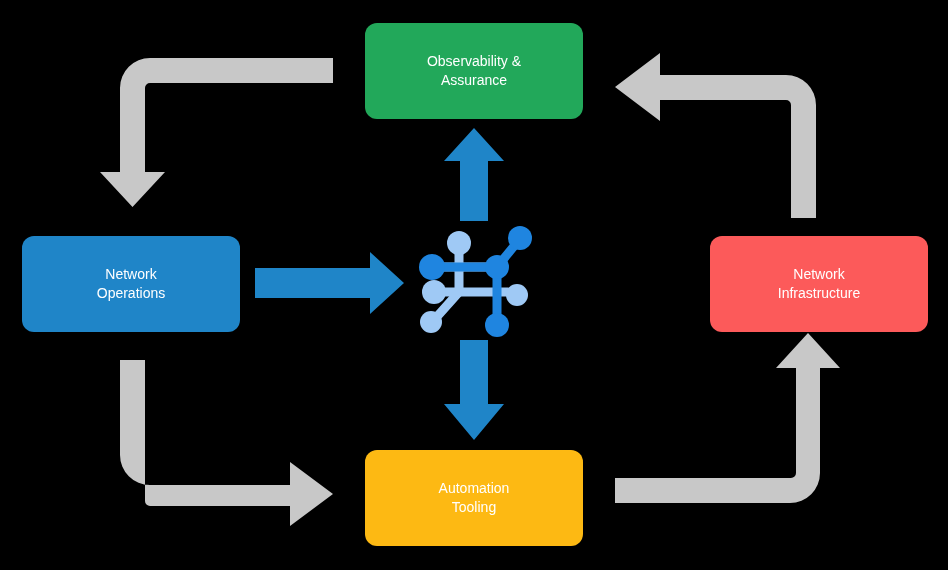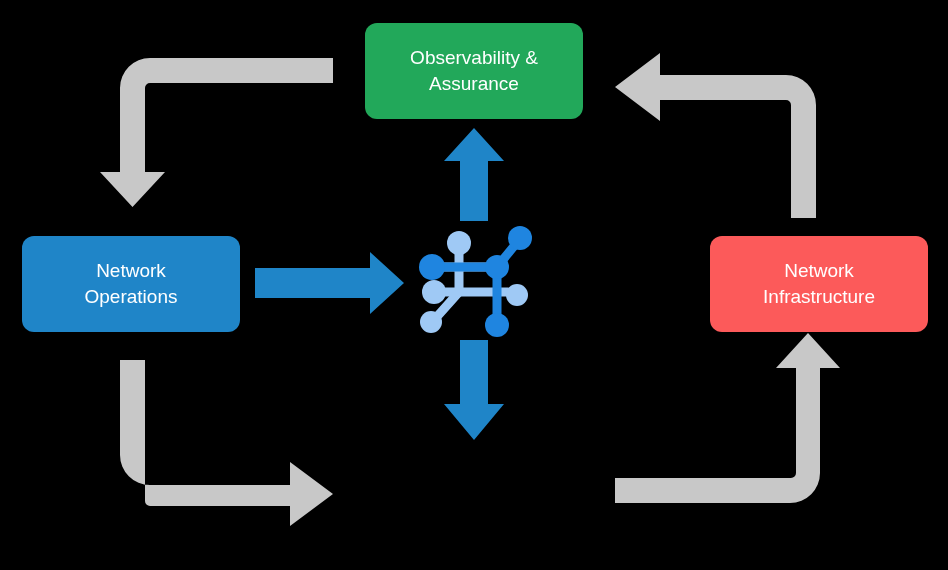--- a/index.html
+++ b/index.html
@@ -27,21 +27,21 @@
     height: 570px;
   }
   .node-box {
     position: absolute;
     border-radius: 12px;
     display: flex;
     align-items: center;
     justify-content: center;
     text-align: center;
     color: #ffffff;
-    font-size: 19px;
+    font-size: 14px;
     line-height: 1.35;
     font-family: "Liberation Sans", sans-serif;
     box-sizing: border-box;
     padding: 6px 10px;
   }
   .node-label {
     white-space: pre-line;
     display: block;
   }
   #node-observability { left: 365px; top: 23px;  width: 218px; height: 96px; background: #22a martedì; }
@@ -110,14 +110,18 @@
   <div class="node-box" id="node-operations" style="background: rgb(31, 133, 200); color: rgb(255, 255, 255);">
     <span class="node-label">Network
 Operations</span>
   </div>
 
   <div class="node-box" id="node-infrastructure" style="background: rgb(252, 90, 90); color: rgb(255, 255, 255);">
     <span class="node-label">Network
 Infrastructure</span>
   </div>
 
+  <div class="node-box" id="node-automation" style="background: rgb(253, 185, 19); color: rgb(255, 255, 255);">
+    <span class="node-label">Automation
+Tooling</span>
+  </div>
 
 </div>
 
 </body></html>

